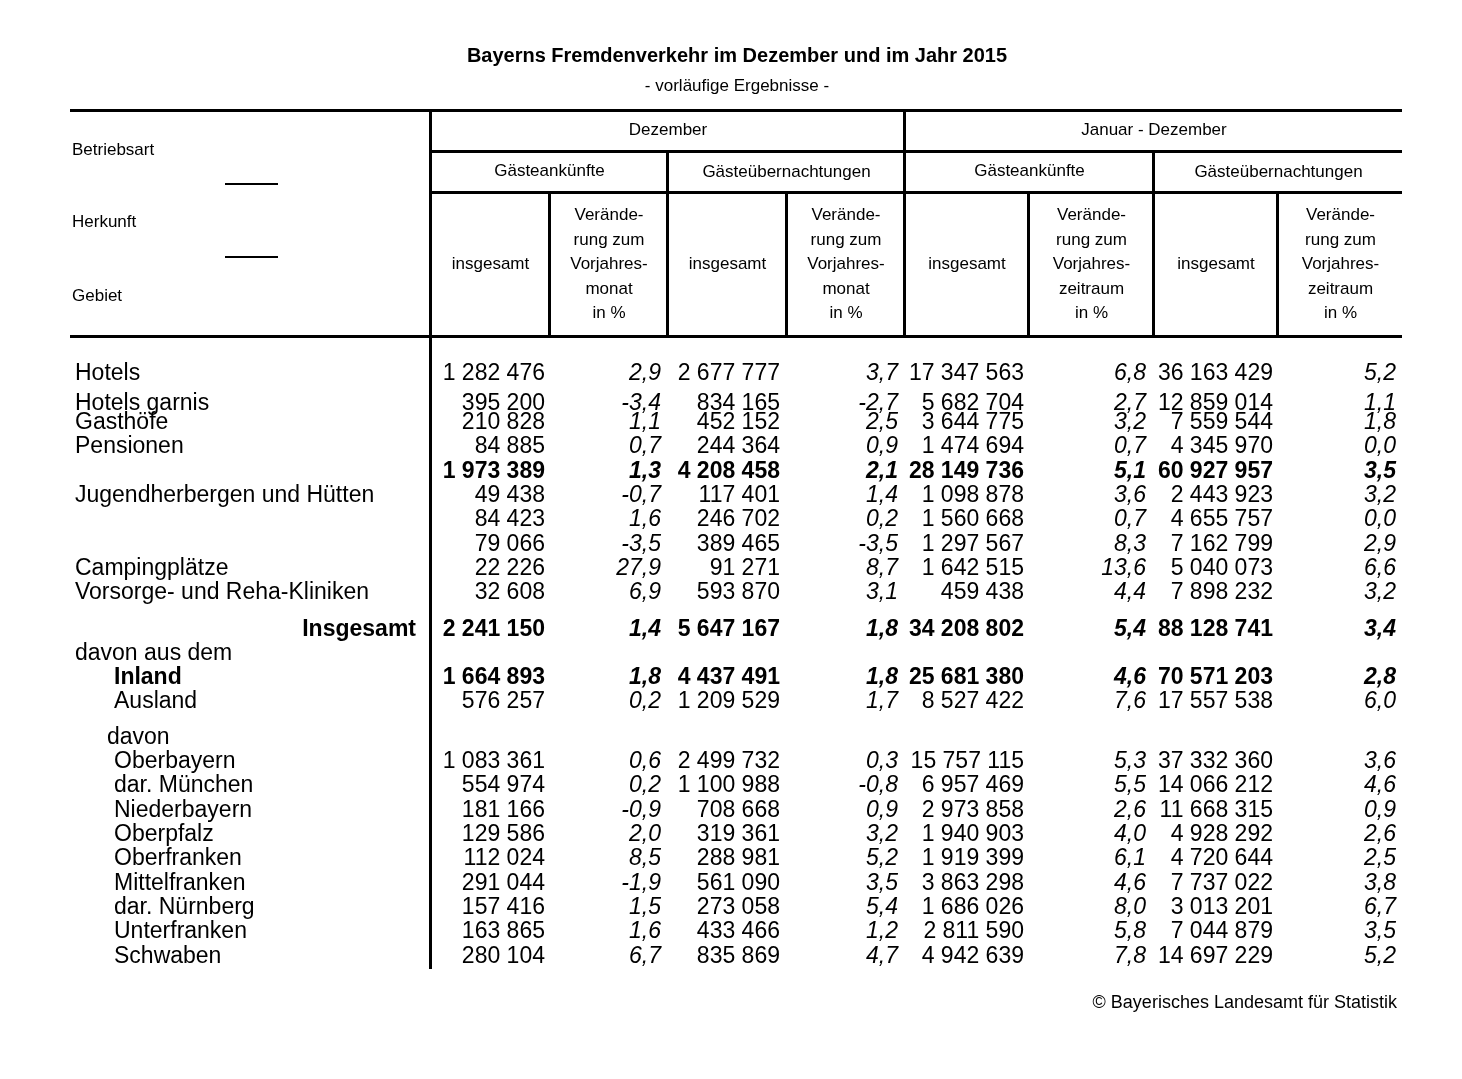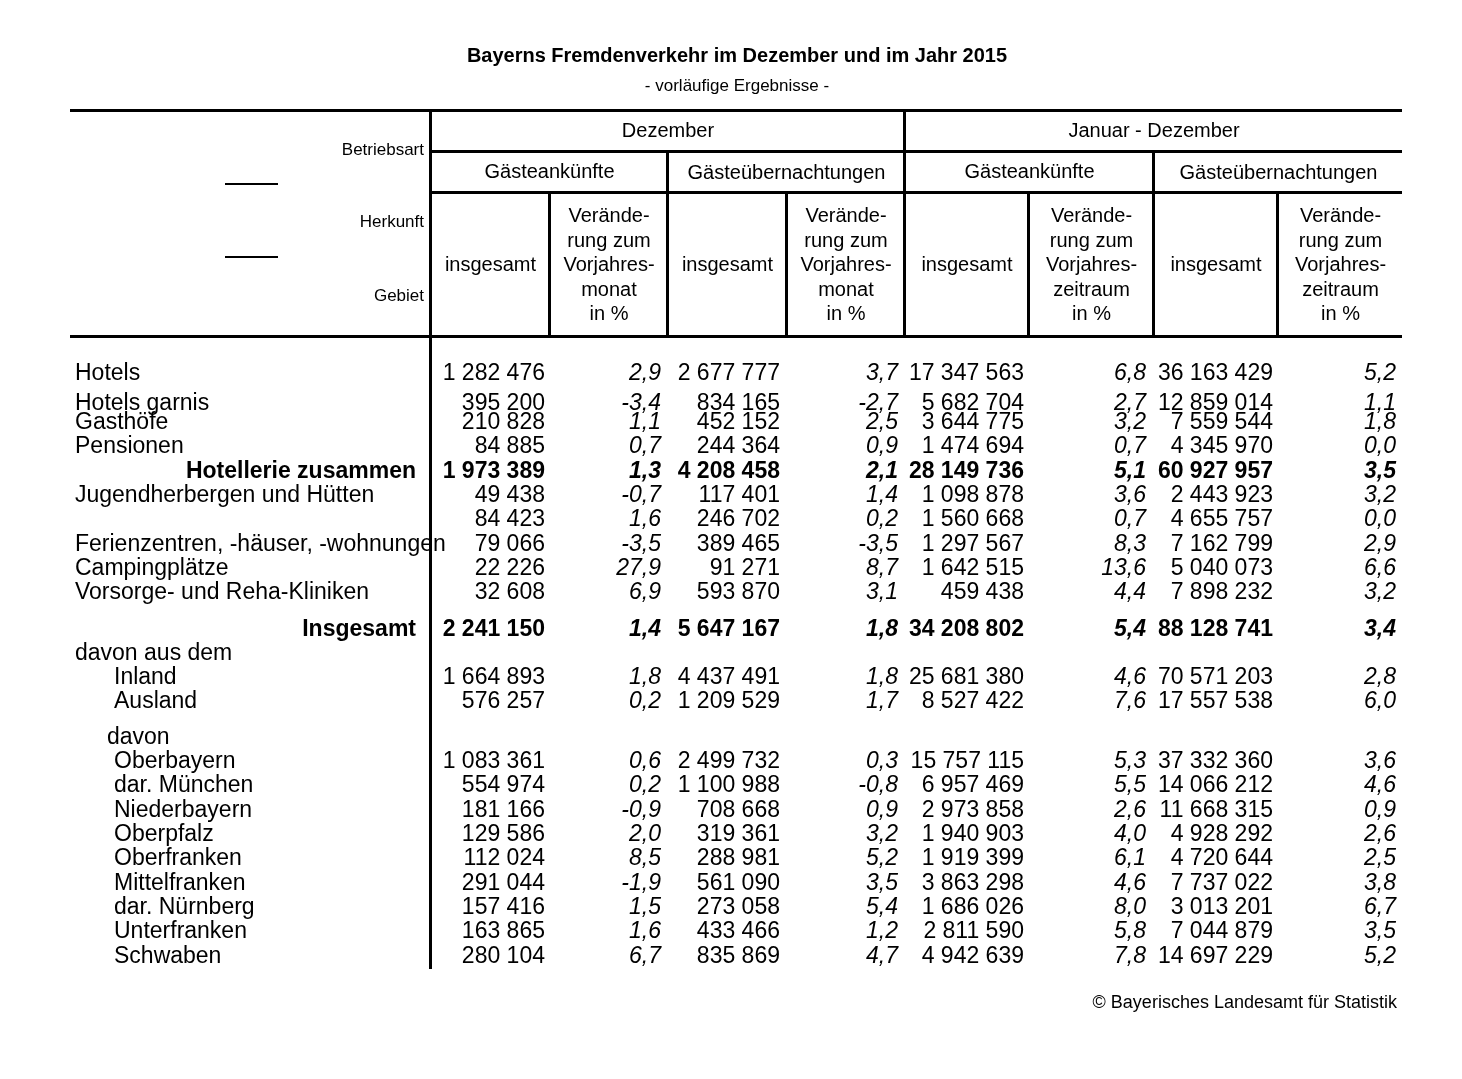--- a/index.html
+++ b/index.html
@@ -4,22 +4,22 @@
 <style>
   html, body { margin: 0; padding: 0; background: #ffffff; }
   body { width: 1462px; height: 1079px; position: relative; overflow: hidden;
          font-family: "Liberation Sans", "DejaVu Sans", sans-serif; color: #000; }
   .title { position: absolute; left: 0; width: 1474px; top: 44px; text-align: center;
            font-weight: bold; font-size: 20px; }
   .subtitle { position: absolute; left: 0; width: 1474px; top: 76px; text-align: center;
               font-size: 17px; }
   .hline { position: absolute; background: #000; }
   .vline { position: absolute; background: #000; }
-  .hdr { position: absolute; text-align: center; font-size: 20px; line-height: 24.5px; }
-  .stubhdr { position: absolute; left: 62px; width: 362px; text-align: right; font-size: 17px; }
+  .hdr { position: absolute; text-align: center; font-size: 17px; line-height: 24.5px; }
+  .stubhdr { position: absolute; left: 72px; width: 362px; text-align: left; font-size: 17px; }
   .dash { position: absolute; left: 225px; width: 53px; height: 2px; background: #000; }
   .row { position: absolute; left: 70px; width: 1340px; height: 24px; font-size: 23px; line-height: 24px; }
   .row .lbl { position: absolute; left: 5px; white-space: nowrap; }
   .row .lbl.ind { left: 44px; }
   .row .lbl.right { left: 0; width: 346px; text-align: right; }
   .row .c { position: absolute; text-align: right; white-space: nowrap; }
   .row .pct { font-style: italic; }
   .row.bold { font-weight: bold; }
   .c1 { right: 865px; } 
   .c2 { right: 749px; } 
@@ -137,21 +137,20 @@
       <span class="c c1">84 885</span>
       <span class="c c2 pct">0,7</span>
       <span class="c c3">244 364</span>
       <span class="c c4 pct">0,9</span>
       <span class="c c5">1 474 694</span>
       <span class="c c6 pct">0,7</span>
       <span class="c c7">4 345 970</span>
       <span class="c c8 pct">0,0</span>
     </div>
     <div class="row bold" style="top: 458px;">
-      <span class="lbl right">Hotellerie zusammen</span>
       <span class="c c1">1 973 389</span>
       <span class="c c2 pct">1,3</span>
       <span class="c c3">4 208 458</span>
       <span class="c c4 pct">2,1</span>
       <span class="c c5">28 149 736</span>
       <span class="c c6 pct">5,1</span>
       <span class="c c7">60 927 957</span>
       <span class="c c8 pct">3,5</span>
     </div>
     <div class="row" style="top: 482px;">
@@ -169,21 +168,20 @@
       <span class="c c1">84 423</span>
       <span class="c c2 pct">1,6</span>
       <span class="c c3">246 702</span>
       <span class="c c4 pct">0,2</span>
       <span class="c c5">1 560 668</span>
       <span class="c c6 pct">0,7</span>
       <span class="c c7">4 655 757</span>
       <span class="c c8 pct">0,0</span>
     </div>
     <div class="row" style="top: 531px;">
-      <span class="lbl">Ferienzentren, -häuser, -wohnungen</span>
       <span class="c c1">79 066</span>
       <span class="c c2 pct">-3,5</span>
       <span class="c c3">389 465</span>
       <span class="c c4 pct">-3,5</span>
       <span class="c c5">1 297 567</span>
       <span class="c c6 pct">8,3</span>
       <span class="c c7">7 162 799</span>
       <span class="c c8 pct">2,9</span>
     </div>
     <div class="row" style="top: 555px;">
@@ -215,21 +213,21 @@
       <span class="c c3">5 647 167</span>
       <span class="c c4 pct">1,8</span>
       <span class="c c5">34 208 802</span>
       <span class="c c6 pct">5,4</span>
       <span class="c c7">88 128 741</span>
       <span class="c c8 pct">3,4</span>
     </div>
     <div class="row" style="top: 640px;">
       <span class="lbl">davon aus dem</span>
     </div>
-    <div class="row" style="top: 664px;">
+    <div class="row" style="top: 664px; font-weight: bold;">
       <span class="lbl ind">Inland</span>
       <span class="c c1">1 664 893</span>
       <span class="c c2 pct">1,8</span>
       <span class="c c3">4 437 491</span>
       <span class="c c4 pct">1,8</span>
       <span class="c c5">25 681 380</span>
       <span class="c c6 pct">4,6</span>
       <span class="c c7">70 571 203</span>
       <span class="c c8 pct">2,8</span>
     </div>

